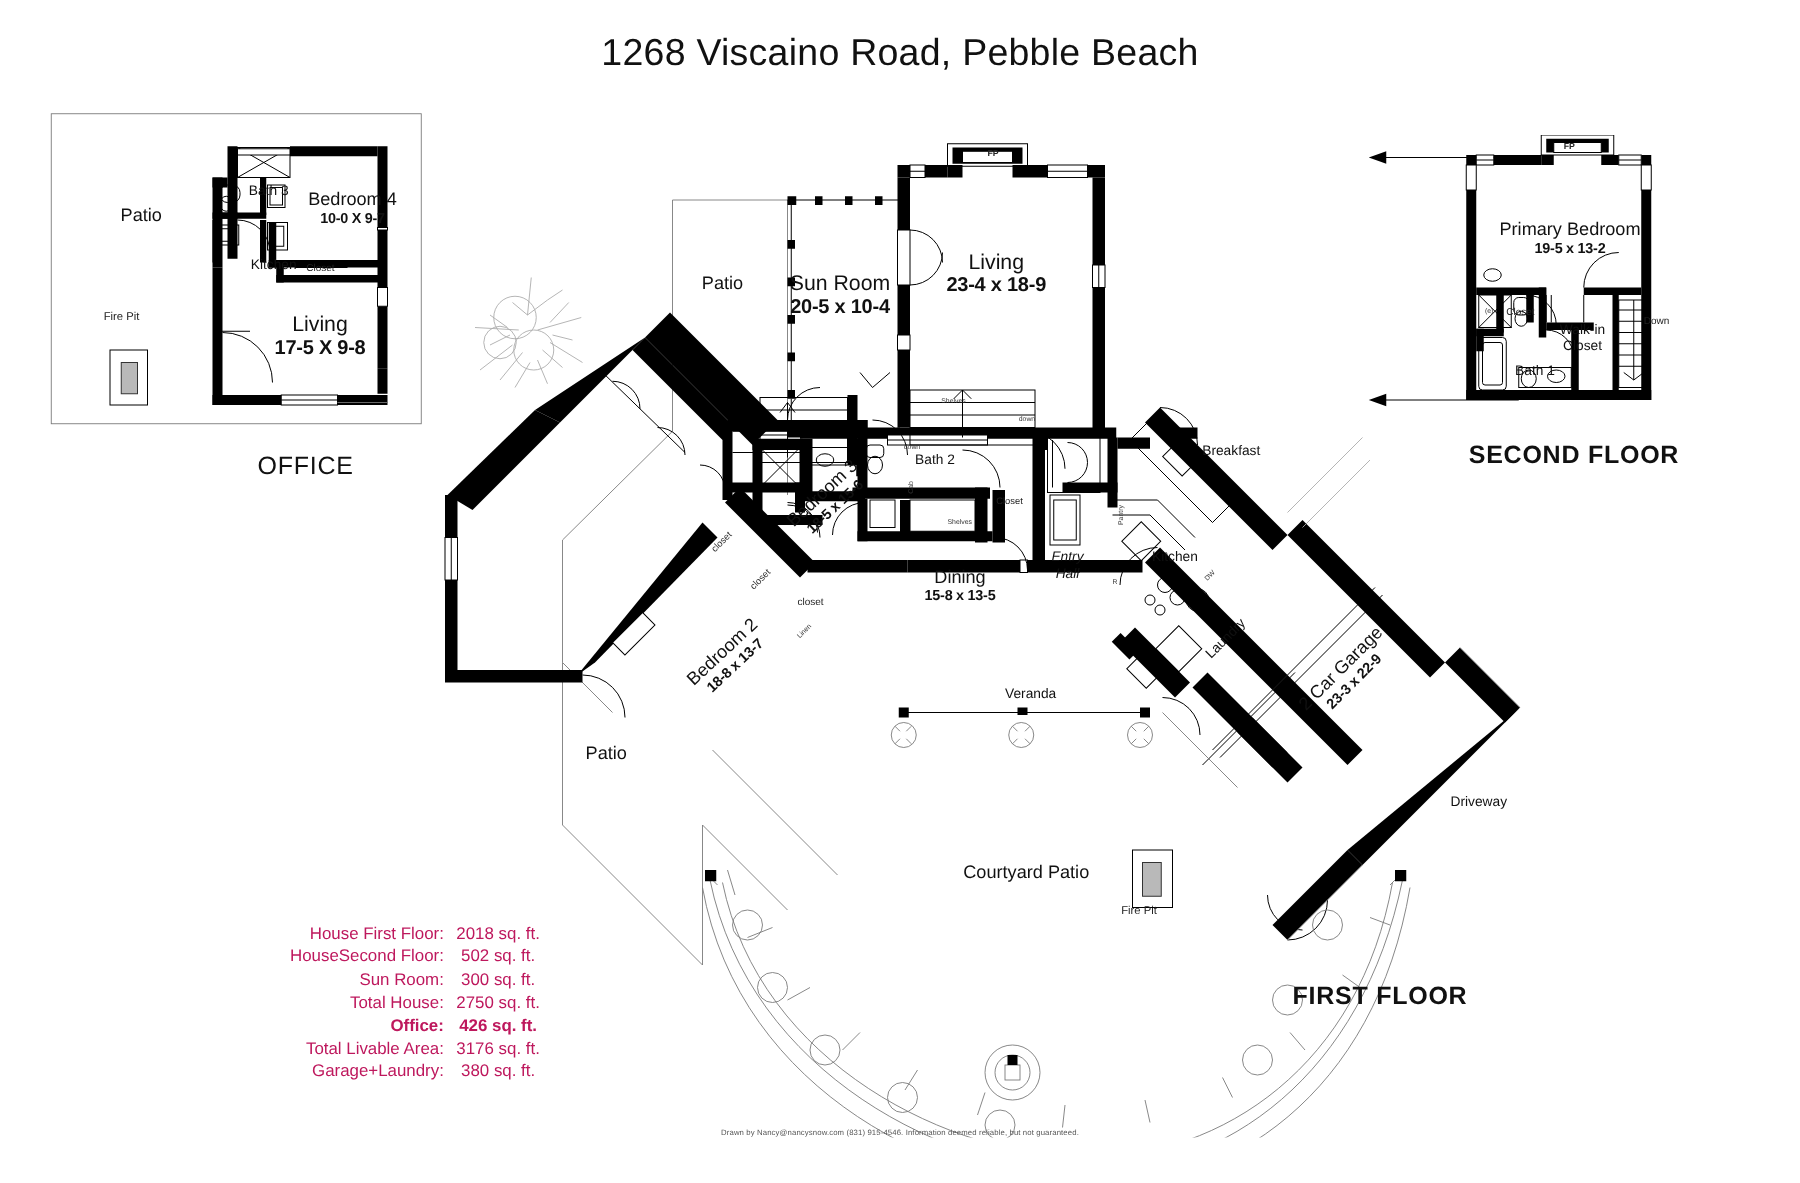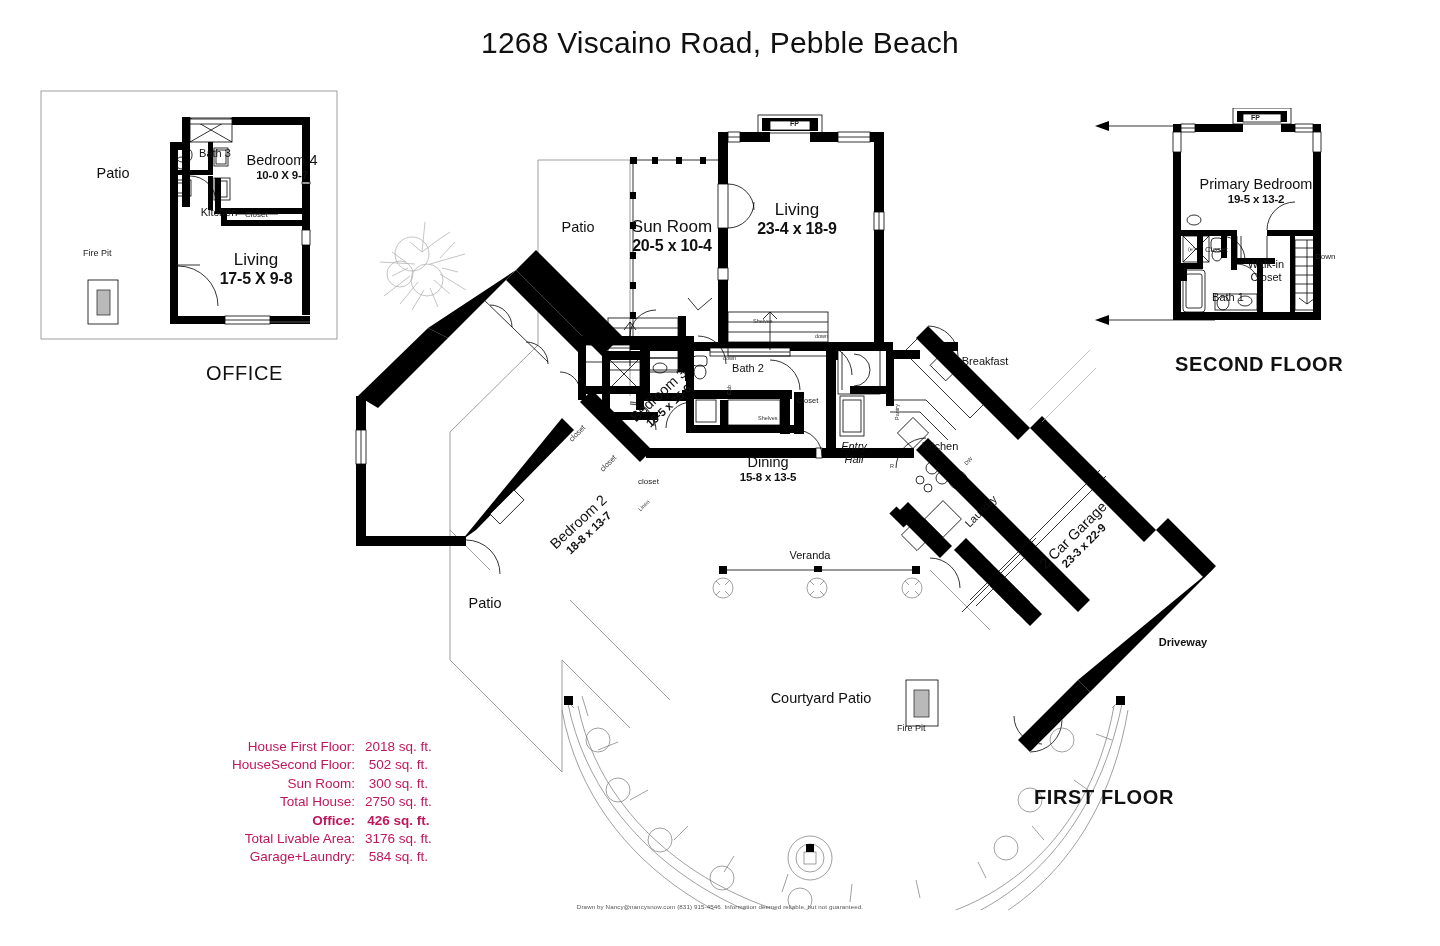--- a/index.html
+++ b/index.html
@@ -670,24 +670,24 @@
   <div class="room-label lbl-sm" style="left:950px;top:355px;width:70px;text-align:center;">
     <span class="room-name">Breakfast</span>
   </div>
   <div class="room-label lbl-sm" style="left:953px;top:505px;width:56px;transform:rotate(-45deg);transform-origin:center;">
     <span class="room-name">Laundry</span>
   </div>
   <div class="room-label lbl-md" style="left:1028px;top:525px;width:100px;transform:rotate(-45deg);transform-origin:center;">
     <span class="room-name">2 Car Garage</span>
     <span class="room-dim">23-3 x 22-9</span>
   </div>
-  <div class="room-label lbl-sm" style="left:1148px;top:636px;width:70px;font-weight:bold;">
+  <div class="room-label lbl-sm" style="left:1148px;top:636px;width:70px;">
     <span class="room-name">Driveway</span>
   </div>
-  <div class="room-label lbl-sm" style="left:775px;top:549px;width:70px;">
+  <div class="room-label lbl-sm" style="left:775px;top:549px;width:70px;text-align:right;">
     <span class="room-name">Veranda</span>
   </div>
   <div class="room-label lbl-md" style="left:460px;top:595px;width:50px;">
     <span class="room-name">Patio</span>
   </div>
   <div class="room-label lbl-md" style="left:766px;top:690px;width:110px;">
     <span class="room-name">Courtyard Patio</span>
   </div>
   <div class="tiny-label" style="left:897px;top:723px;font-size:9px;">Fire Pit</div>
   <div class="floor-label bold" style="left:1034px;top:786px;">FIRST FLOOR</div>
@@ -714,21 +714,21 @@
         <tr class="em">
           <td class="k">Office:</td>
           <td class="v">426 sq. ft.</td>
         </tr>
         <tr>
           <td class="k">Total Livable Area:</td>
           <td class="v">3176 sq. ft.</td>
         </tr>
         <tr>
           <td class="k">Garage+Laundry:</td>
-          <td class="v">584 sq. ft.</td>
+          <td class="v">380 sq. ft.</td>
         </tr>
       </tbody>
     </table>
   </div>
 
   <div class="credit">Drawn by Nancy@nancysnow.com (831) 915-4546.  Information deemed reliable, but not guaranteed.</div>
 
 </div>
 
 </body></html>

